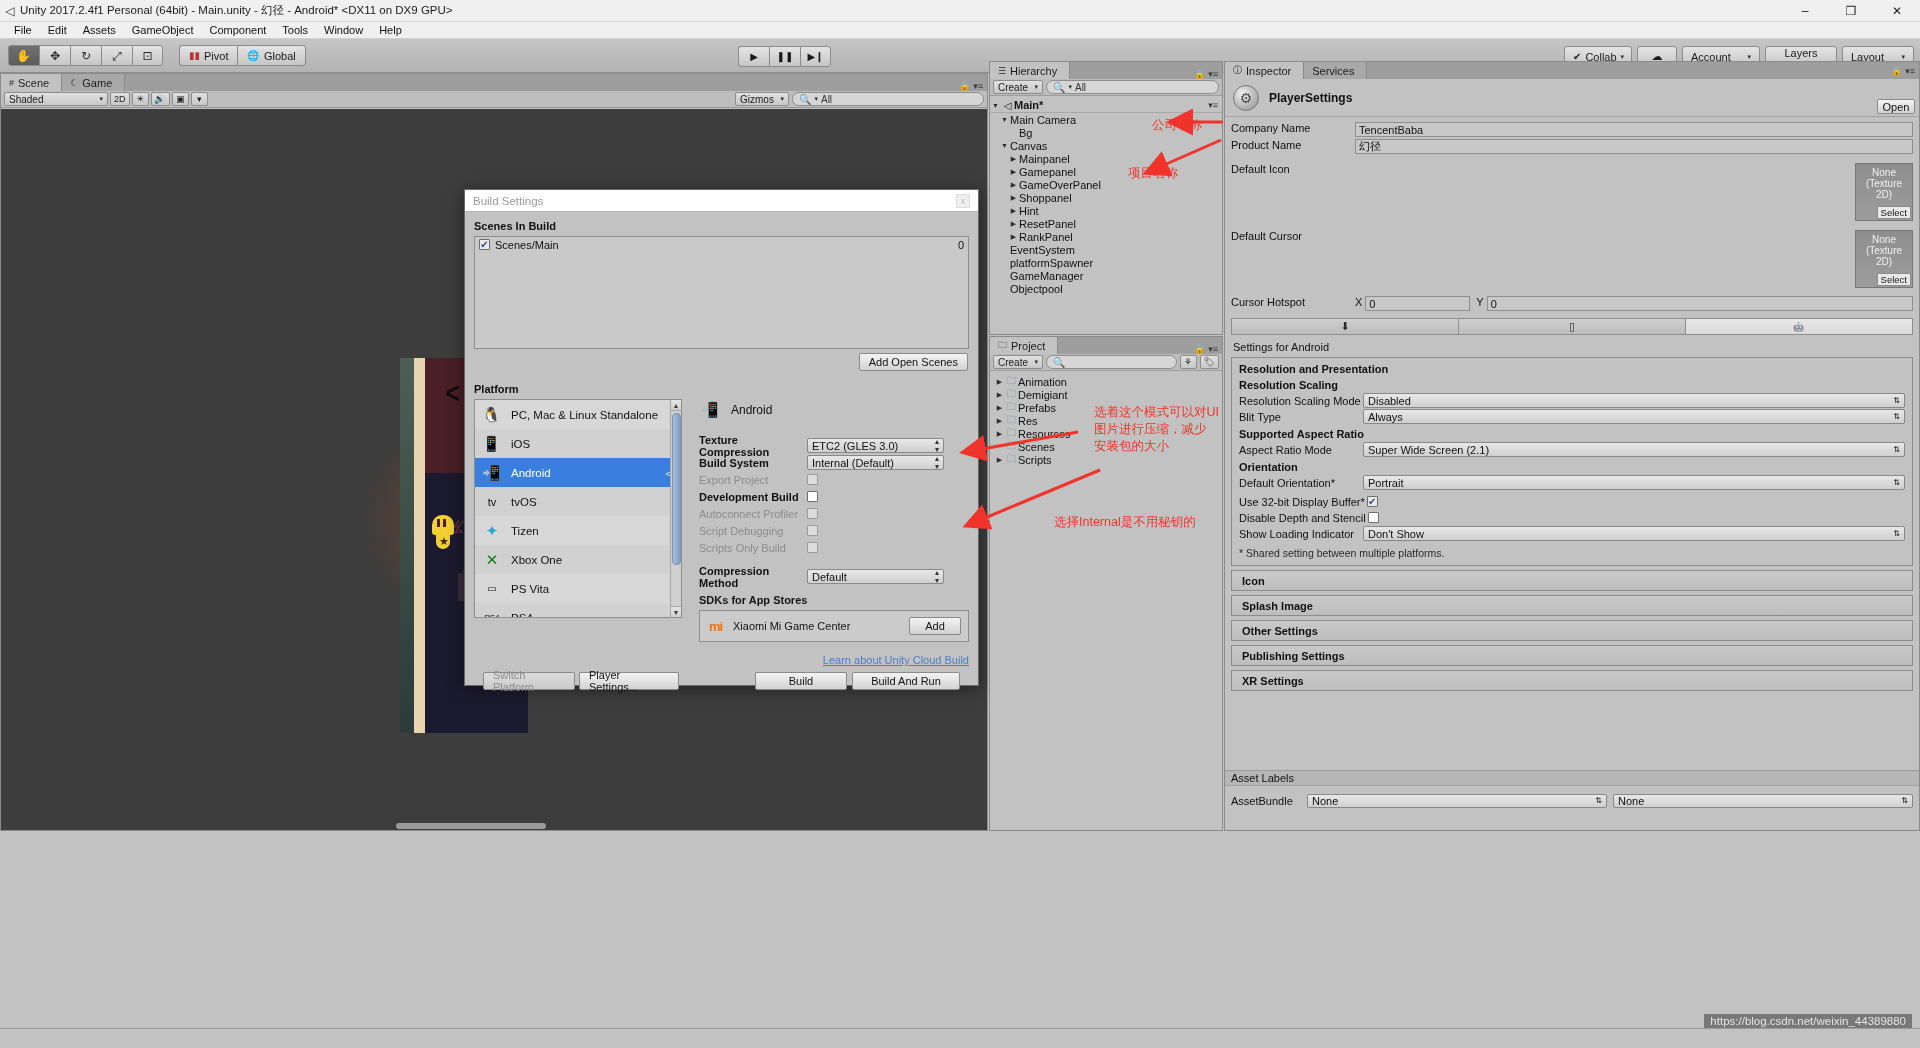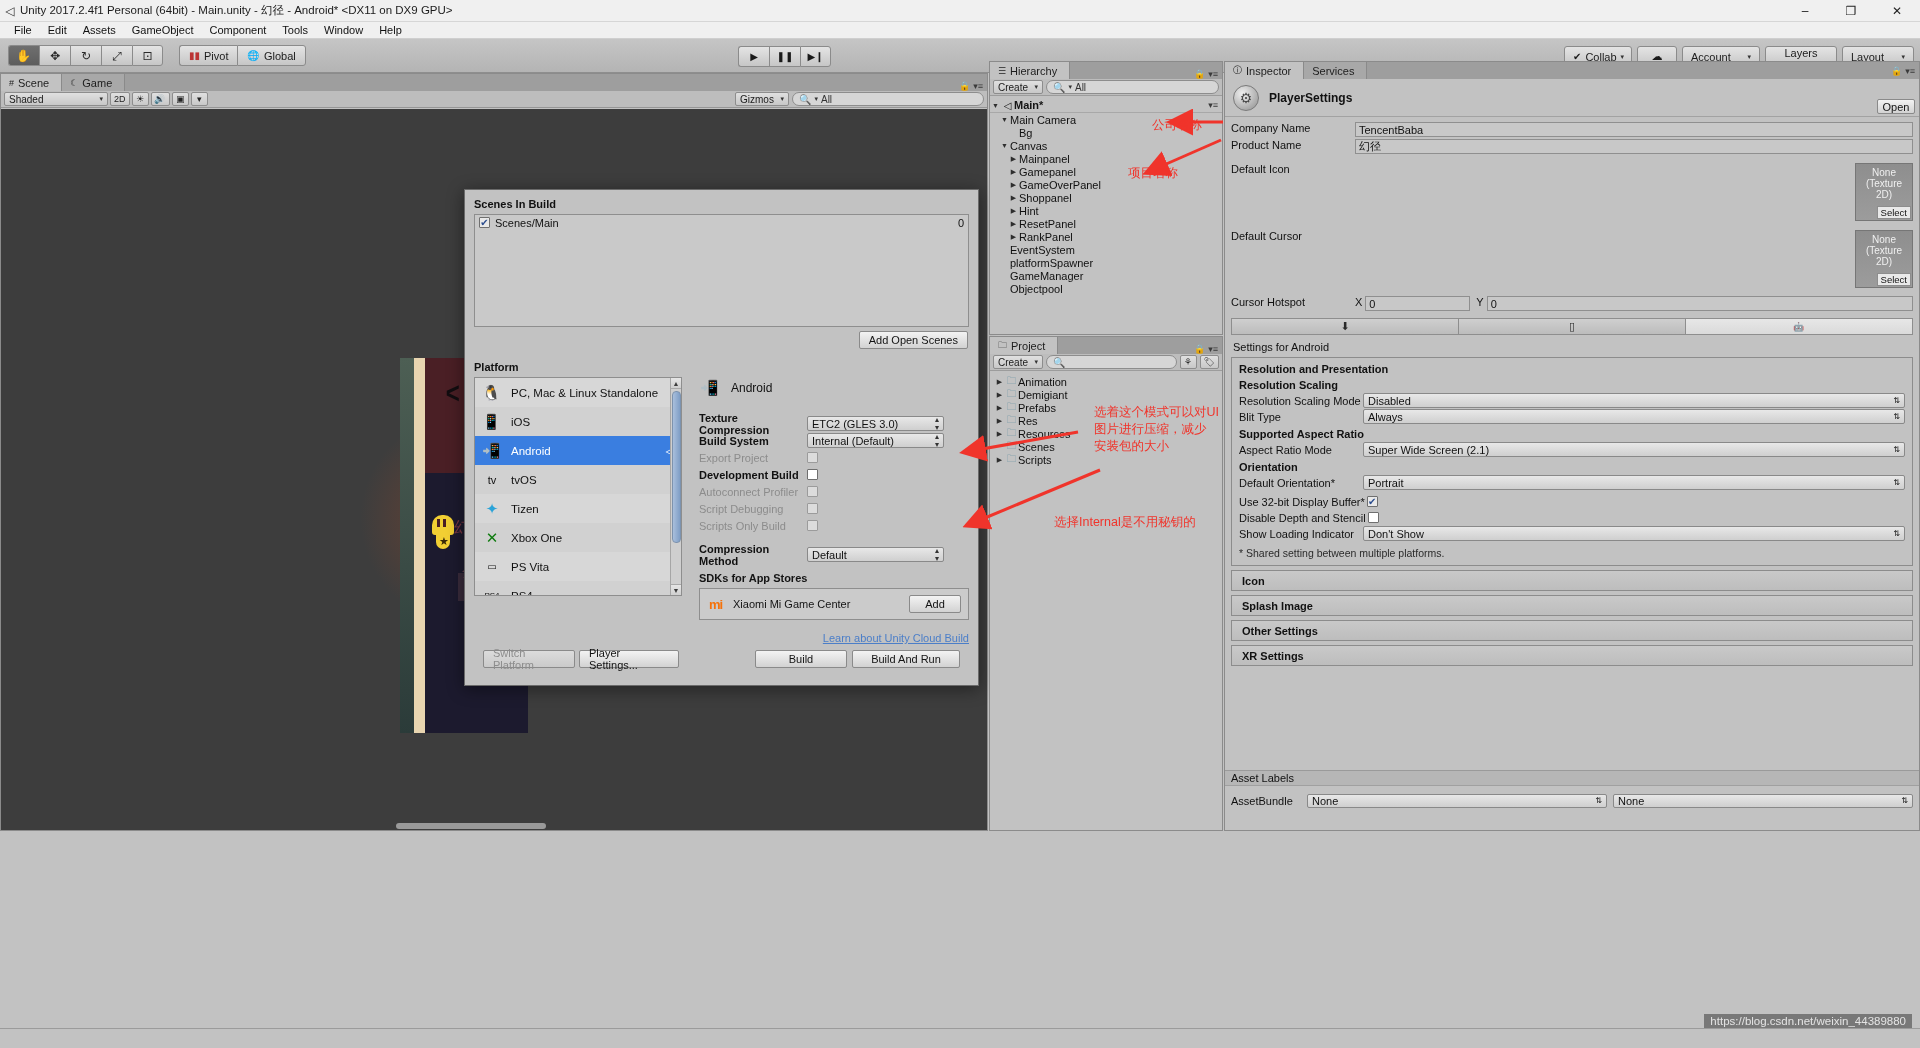--- a/index.html
+++ b/index.html
@@ -398,20 +398,24 @@
         </div>
         <div class="ga-ghost"></div>
         <div class="ga-plat"></div>
         <div class="ga-cn2">金币</div>
       </div>
       <div class="scene-scroll-h"></div>
     </div>
   </div>
 
   <div id="build-settings">
+    <div class="bs-title">
+      <span>Build Settings</span>
+      <span class="bs-close">x</span>
+    </div>
     <div class="bs-body">
       <div class="sec-head">Scenes In Build</div>
       <div class="scenes-box">
         <div class="scene-row">
           <span class="cb checked"></span>
           <span>Scenes/Main</span>
           <span class="idx">0</span>
         </div>
       </div>
       <div style="overflow:hidden;">
@@ -808,20 +812,21 @@
             <span>Don't Show</span>
             <span class="ar">⇅</span>
           </span>
         </div>
         <div class="note">* Shared setting between multiple platforms.</div>
       </div>
 
       <div class="fold-bar">Icon</div>
       <div class="fold-bar">Splash Image</div>
       <div class="fold-bar">Other Settings</div>
+      <div class="fold-bar">Publishing Settings</div>
       <div class="fold-bar">XR Settings</div>
     </div>
 
     <div class="asset-labels">
       <div class="al-title">Asset Labels</div>
       <div class="al-row">
         <span class="lab">AssetBundle</span>
         <span class="s-dd" style="flex:1;height:14px;">
           <span>None</span>
           <span class="ar">⇅</span>

